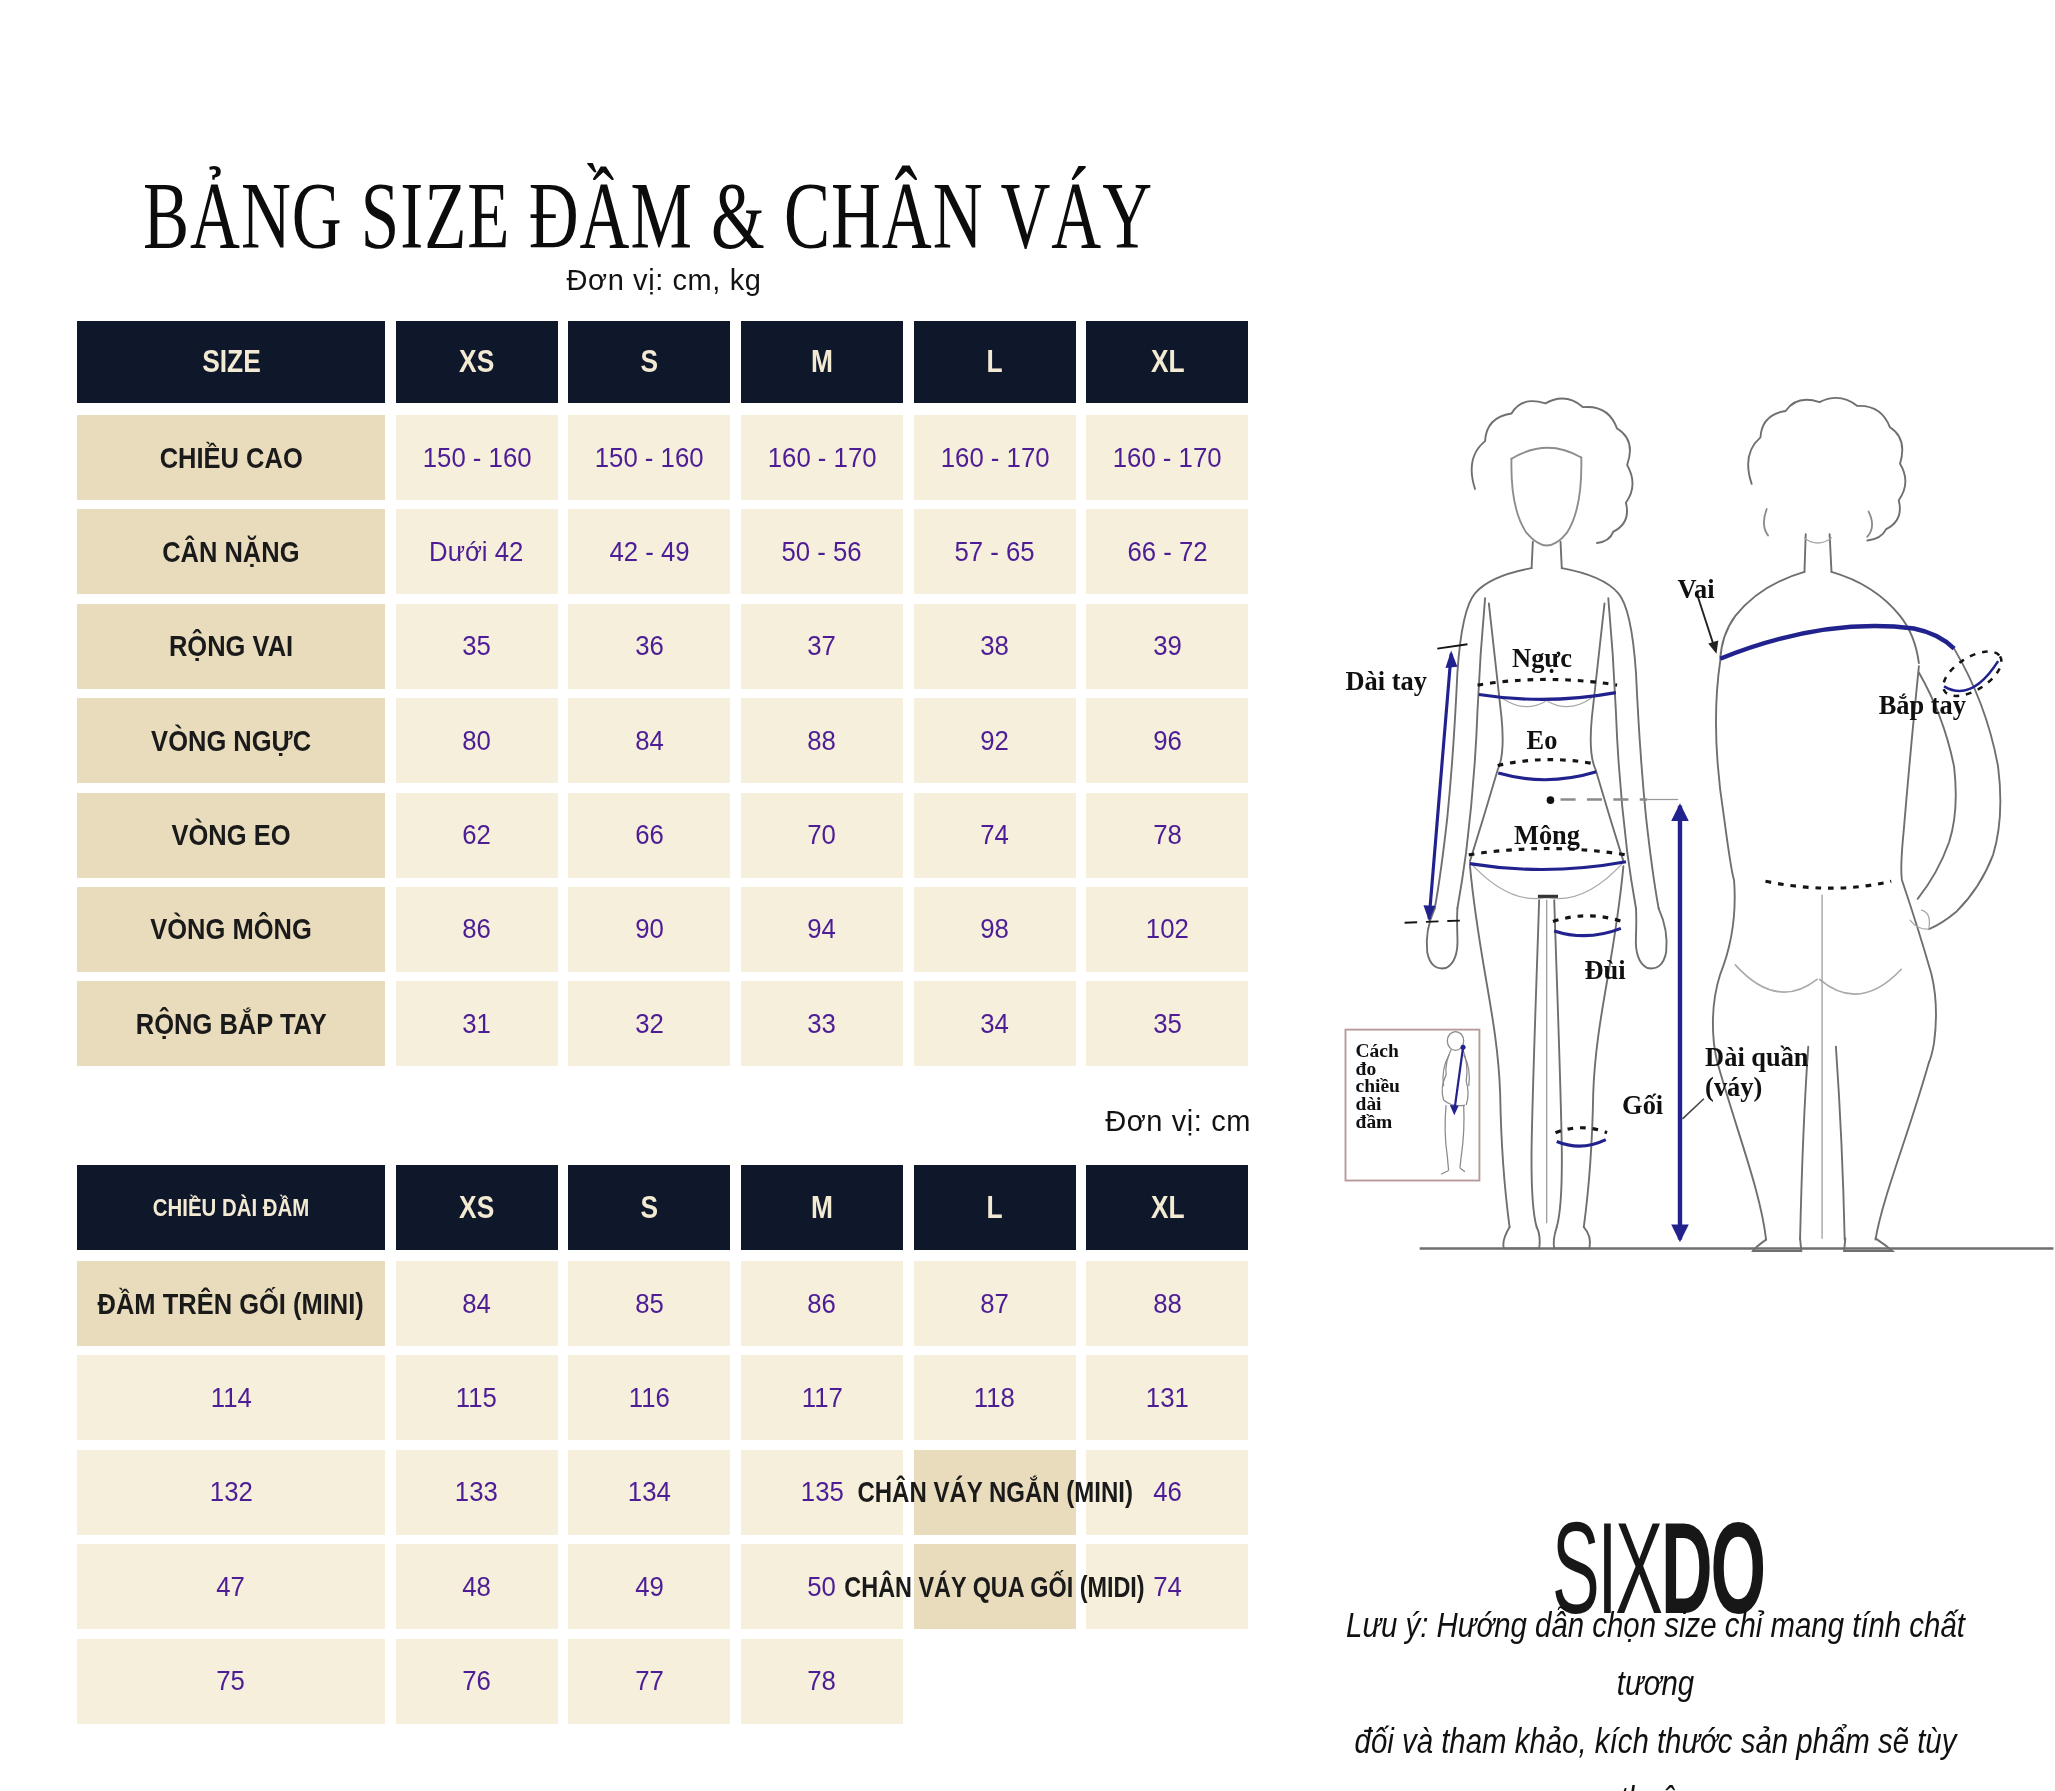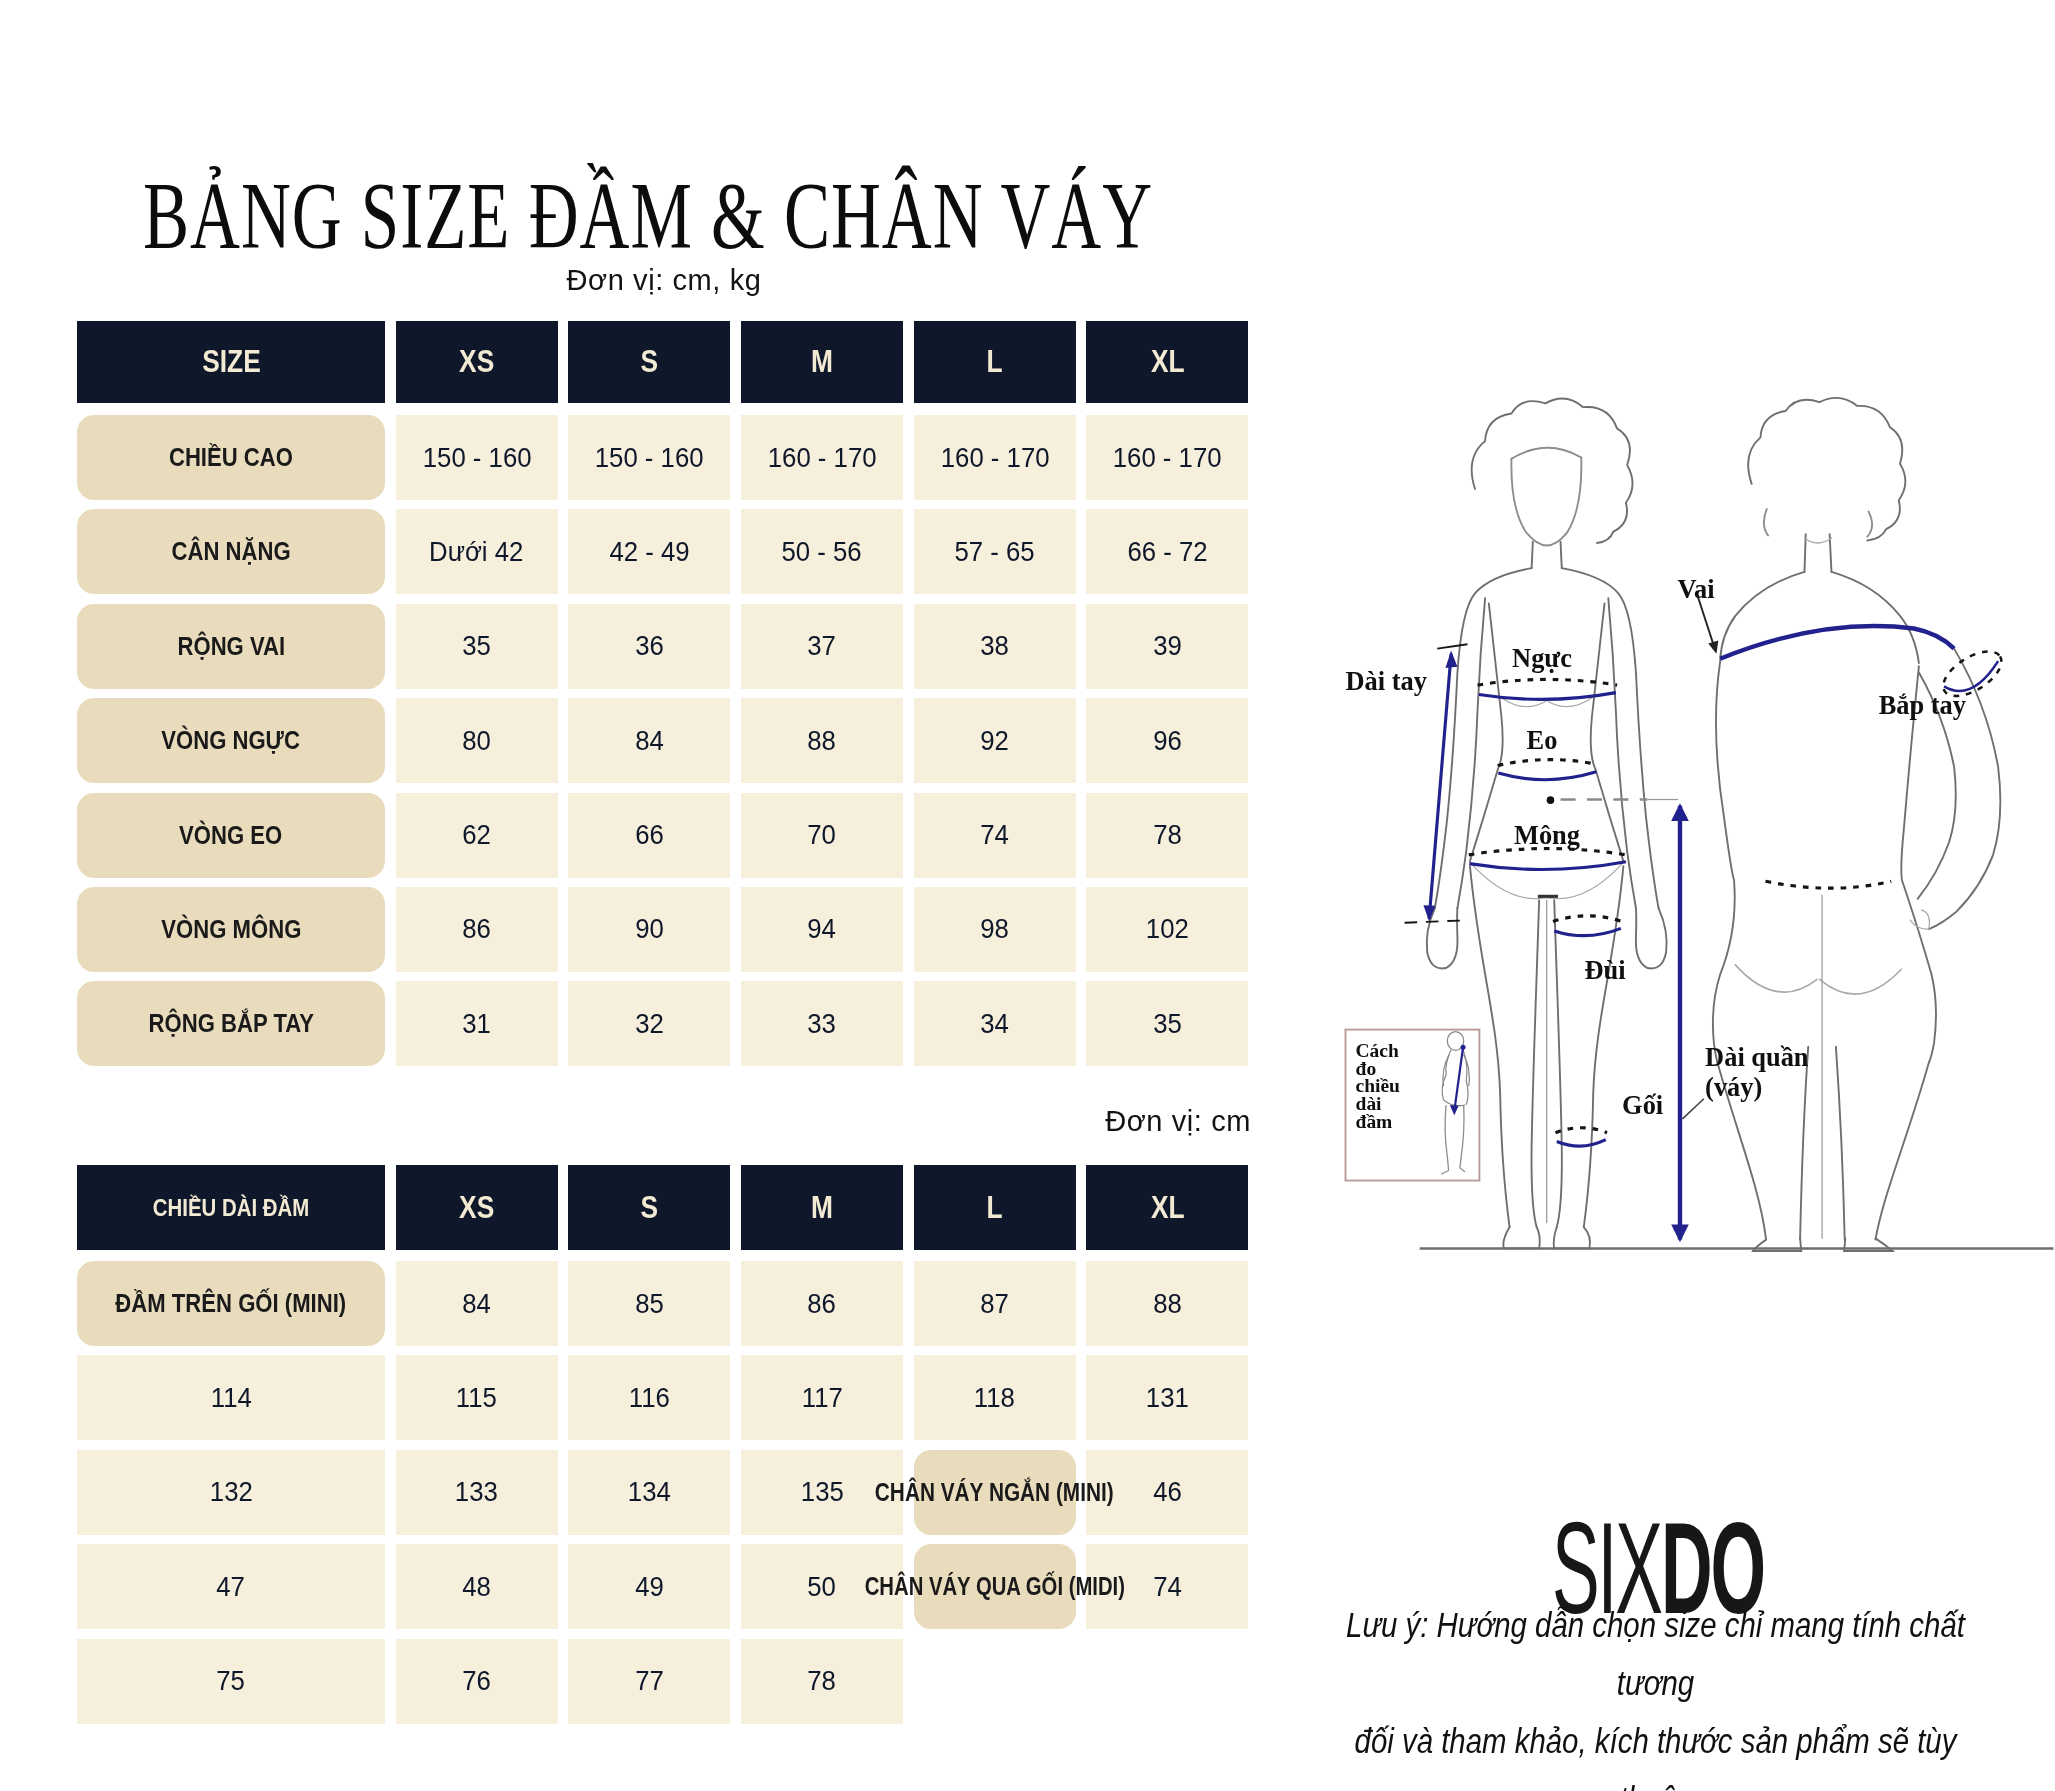--- a/index.html
+++ b/index.html
@@ -23,22 +23,22 @@
   }
   
   .tgrid{
     left:77px;width:1175px;display:grid;
     grid-template-columns:308px 162px 162px 162px 162px 162px;
     column-gap:10.7px;row-gap:9.4px;
   }
   .cell{display:flex;align-items:center;justify-content:center;}
   .th{background:#0f172a;color:#f3ead3;font-weight:bold;font-size:31px;}
   .th.big{font-size:24px;}
-  .tl{background:#e9dcbd;font-weight:bold;font-size:26px;color:#1a1a1a;border-radius:17px;}
-  .td{background:#f6efdb;font-size:28px;color:#0f172a;}
+  .tl{background:#e9dcbd;font-weight:bold;font-size:30px;color:#1a1a1a;}
+  .td{background:#f6efdb;font-size:28px;color:#4c1d95;}
   .h130{height:82px;} .h135{height:85px;}
   .cond{display:inline-block;transform:scaleX(0.85);transform-origin:center;white-space:nowrap;}
   .condv{display:inline-block;transform:scaleX(0.92);transform-origin:center;white-space:nowrap;}
   
   #logo{
     left:1552px;top:1503px;font-size:130px;line-height:1;color:#171717;
     white-space:nowrap;transform:scaleX(0.55);transform-origin:left top;
     letter-spacing:-3.8px;
   }
   #logo .six{font-weight:normal;}

